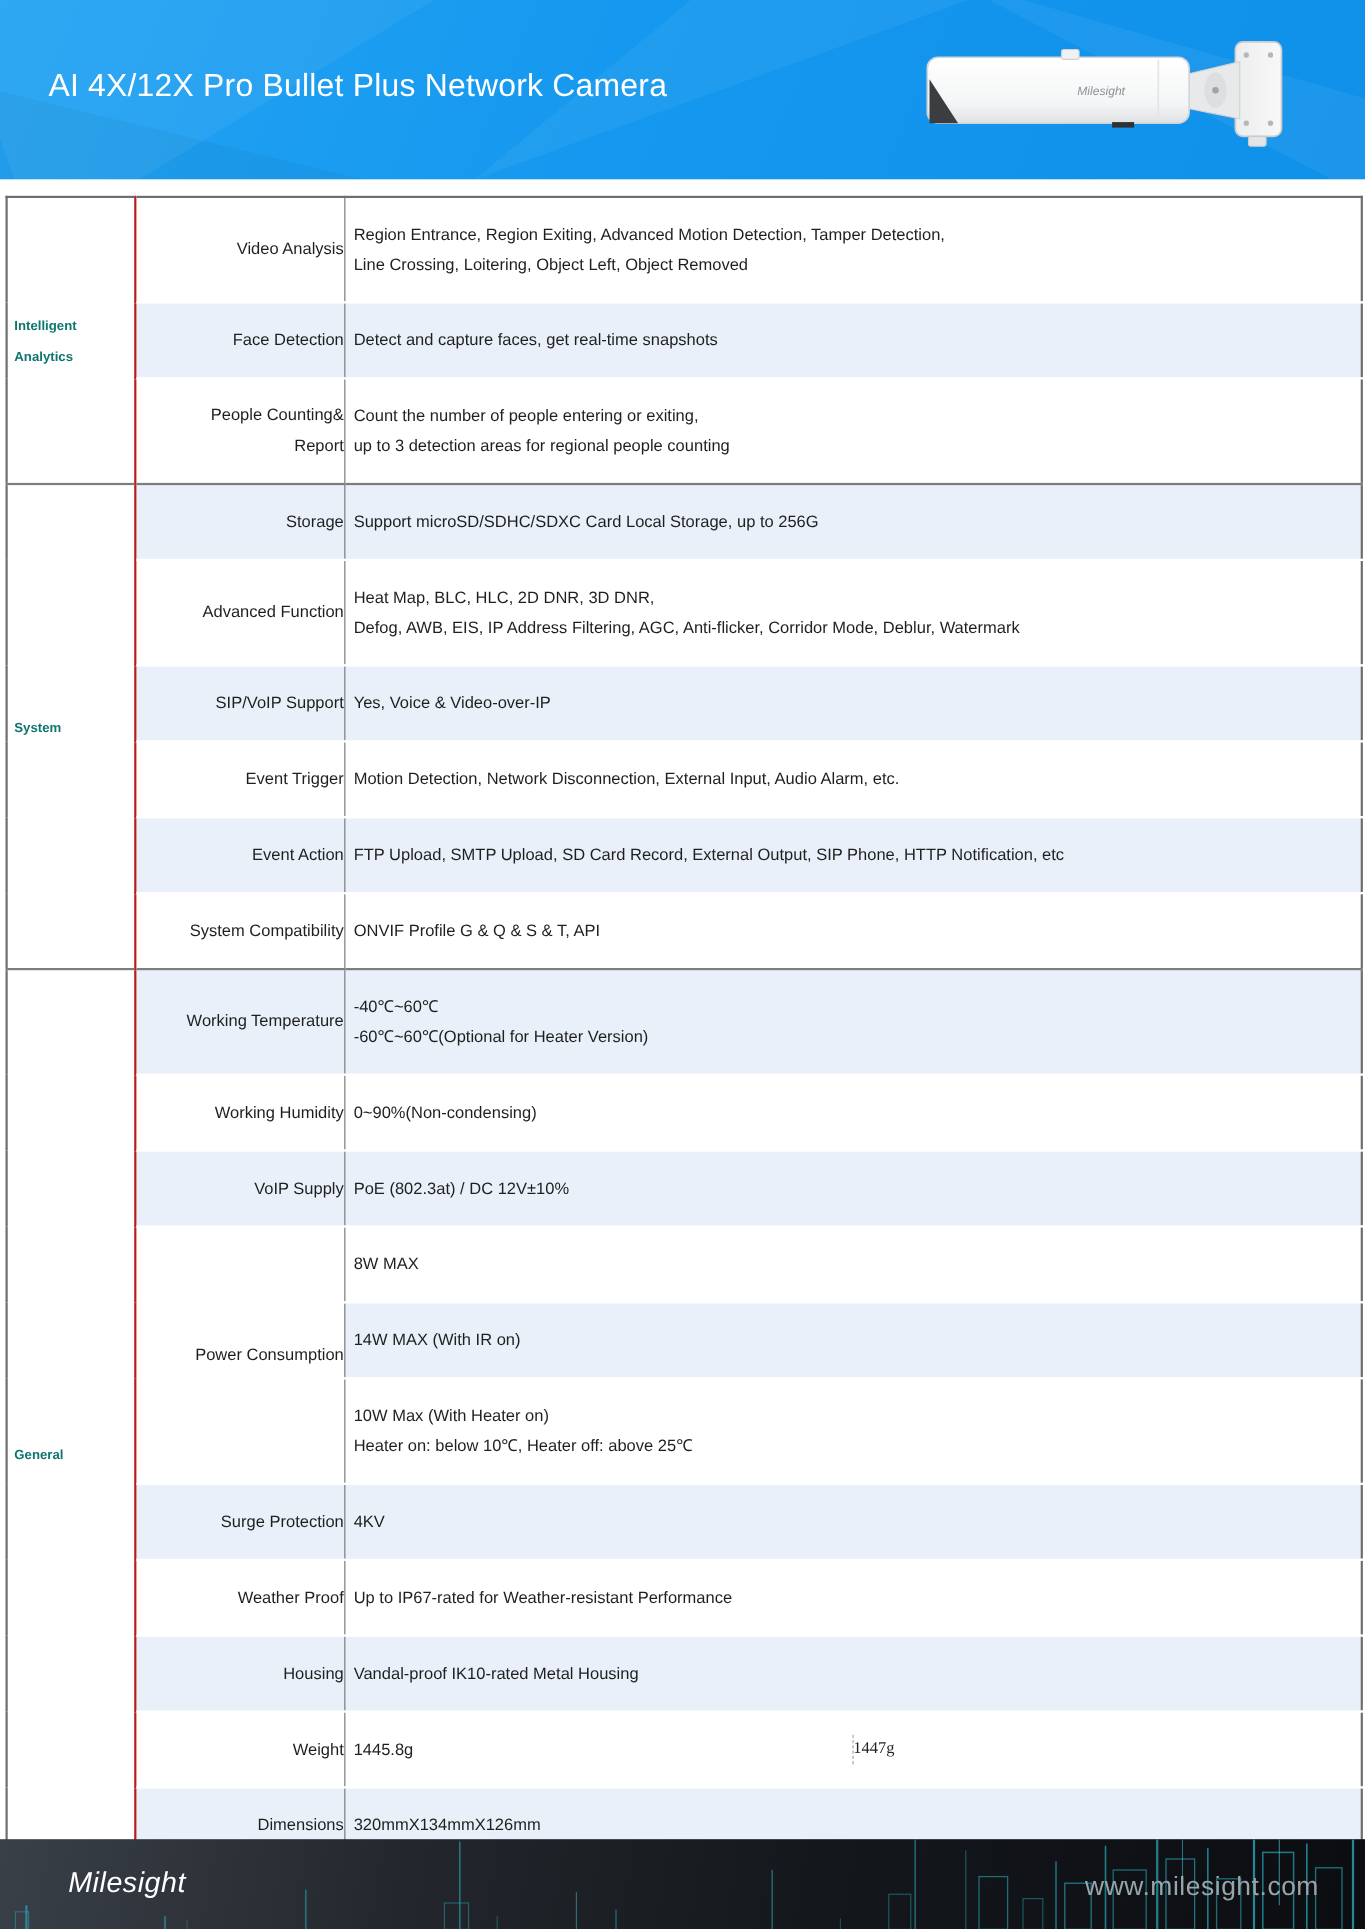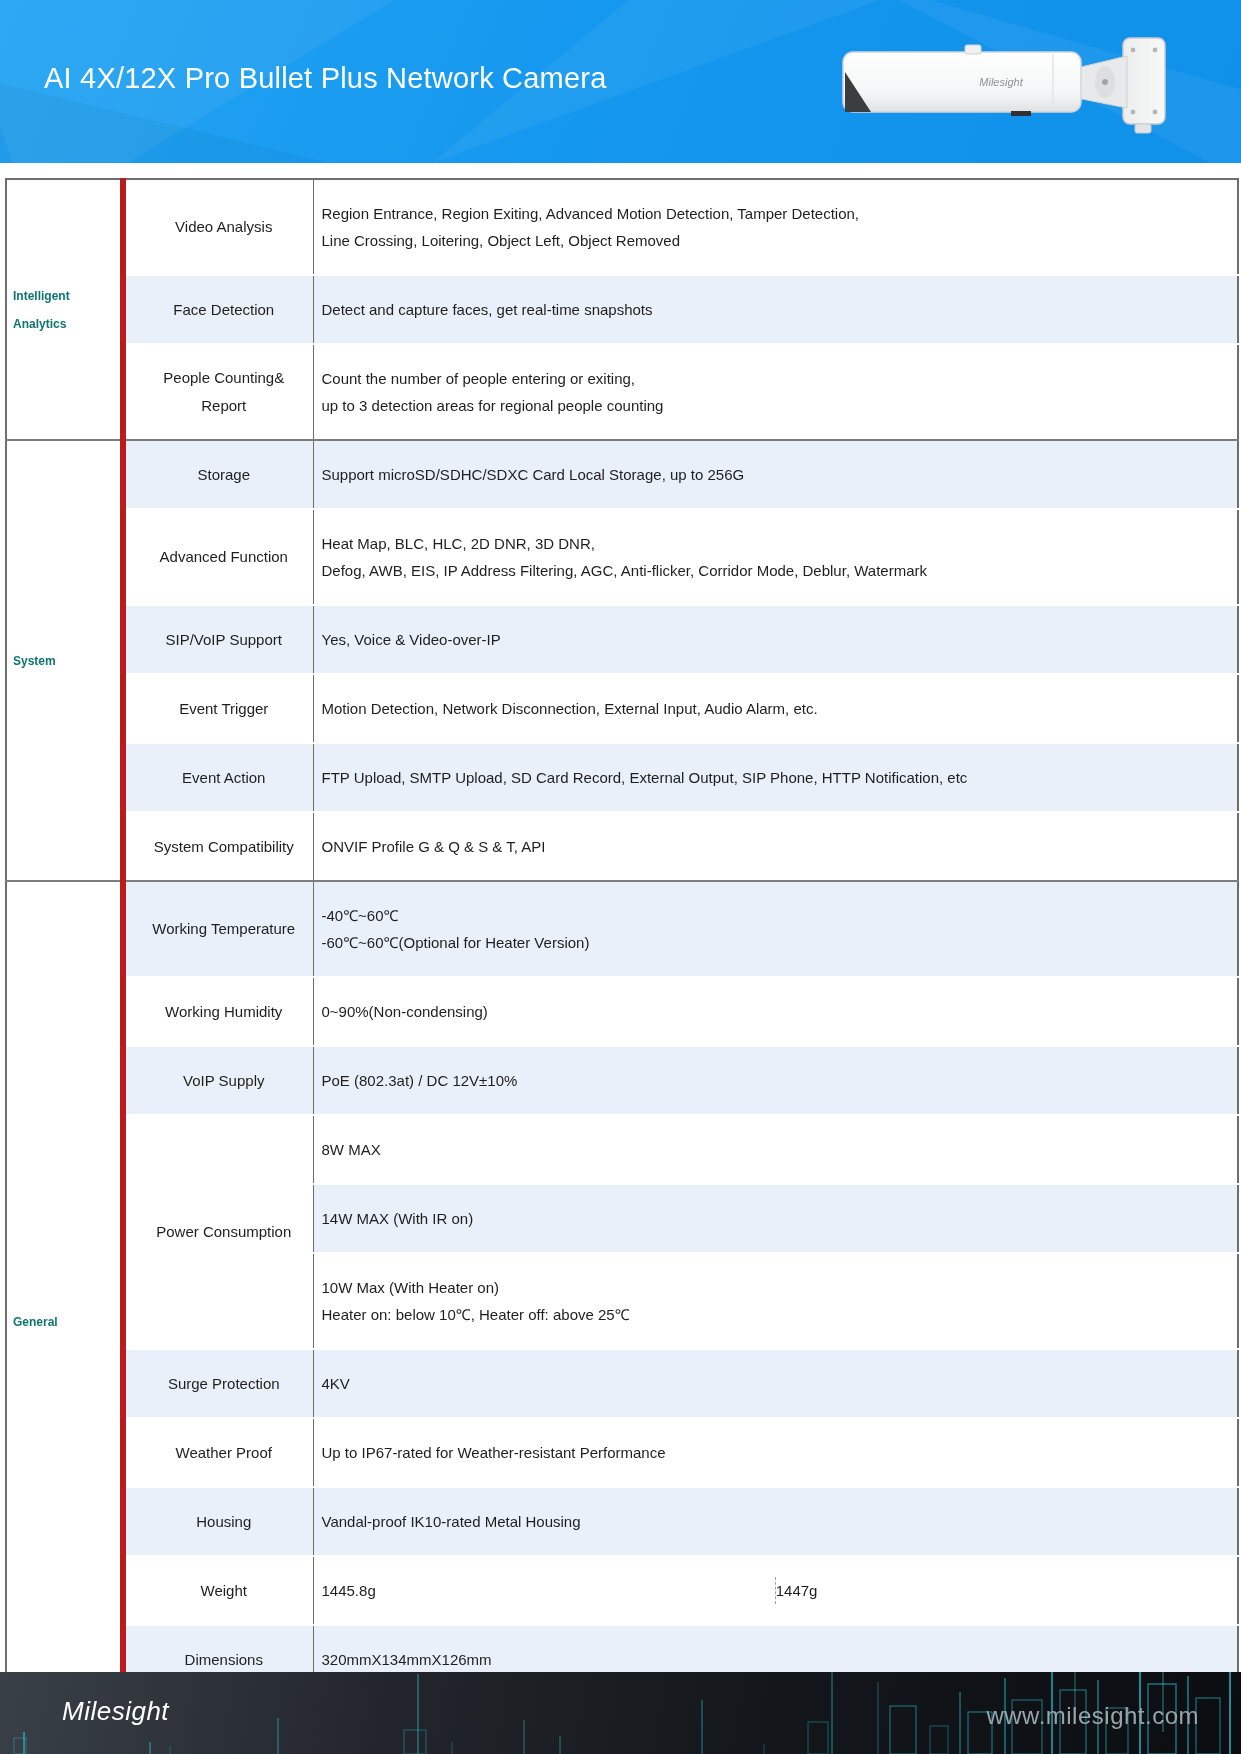--- a/index.html
+++ b/index.html
@@ -28,31 +28,31 @@
   table.specs{
     border-collapse:collapse;width:1232px;table-layout:fixed;
     border:2px solid #6e6e6e;font-size:15px;
   }
   td{vertical-align:middle;padding:0;}
   td.sec{
     font-weight:bold;font-size:12px;background:#ffffff;
     padding:0 6px;line-height:28px;color:#0f766e;
   }
   td.lbl{
-    border-left:6px solid #b91c1c;border-right:1px solid #6e6e6e;
-    padding-left:9px;text-align:center;line-height:28px;
+    border-left:2px solid #b91c1c;border-right:1px solid #6e6e6e;
+    padding-left:9px;text-align:right;line-height:28px;
   }
   td.val{text-align:left;line-height:27px;padding:20px 8px;}
   tr.alt td.lbl, tr.alt td.val{background:#e9f0f9;}
   tr.sep td{border-top:2px solid #ffffff;}
   tr.sec-top td{border-top:2px solid #7d7d7d;margin-top:24px;}
   
   .split{display:flex;width:100%;}
   .split .half{flex:1 1 50%;}
-  .split .half.right{border-left:1px dashed #9aa2aa;}
+  .split .half.right{border-left:1px dashed #9aa2aa;font-family:Liberation Serif, serif;}
   
   .h64{height:64px}.h42{height:42px}.h66{height:46px}.h40{height:40px}
   .h52{height:52px}.h35{height:35px}.h36{height:36px}.h34{height:34px}
   .h37{height:37px}.h38{height:38px}
   
   .footer{
     position:absolute;left:0;top:1672px;width:1241px;height:82px;
     background:linear-gradient(100deg,#3a4048 0%,#23272d 30%,#14171b 60%,#0b0d11 100%);
     overflow:hidden;
   }

